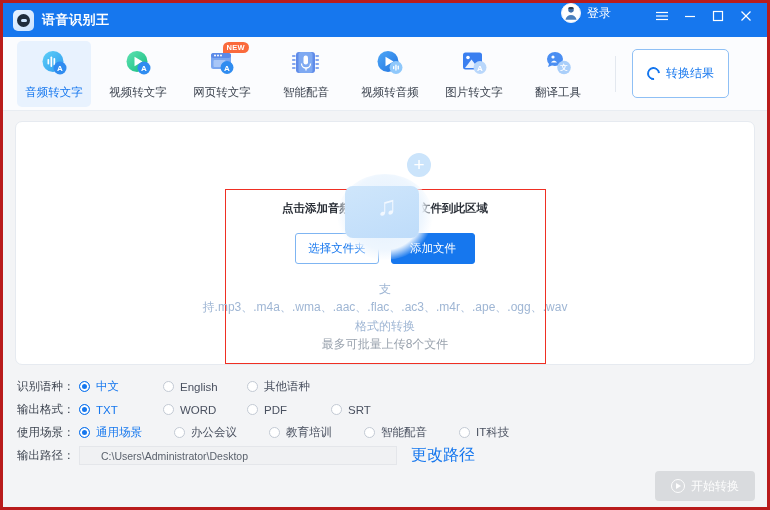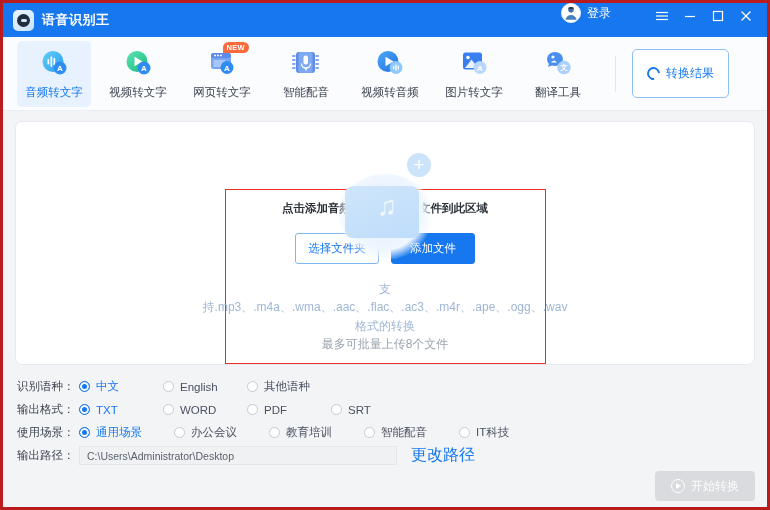--- a/index.html
+++ b/index.html
@@ -189,21 +189,21 @@
     box-shadow: inset 0 0 0 2px #fff;
   }
   .opt.sel .opt-lbl { color: #1677ee; }
   .opt-lbl { color: #4a5160; }
 
   .path-field {
     flex: 1; max-width: 318px;
     height: 19px; background: #f0f1f3;
     border: 1px solid #e4e6ea;
     font-size: 10.5px; color: #5b626d;
-    display: flex; align-items: center; padding: 0 7px;
+    display: flex; align-items: center; padding: 0 21px;
     margin-right: 14px;
   }
   .path-link { color: #1677ee; font-size: 16px; }
 
   
   .start-btn {
     position: absolute; right: 12px; bottom: 6px;
     width: 100px; height: 30px;
     background: #d9dbde; color: #fdfdfd;
     border-radius: 4px;

